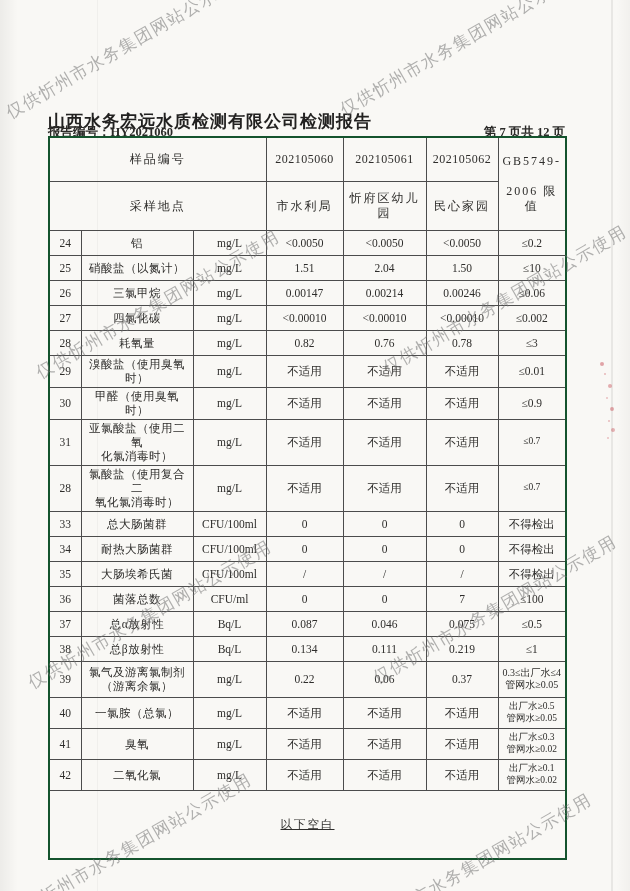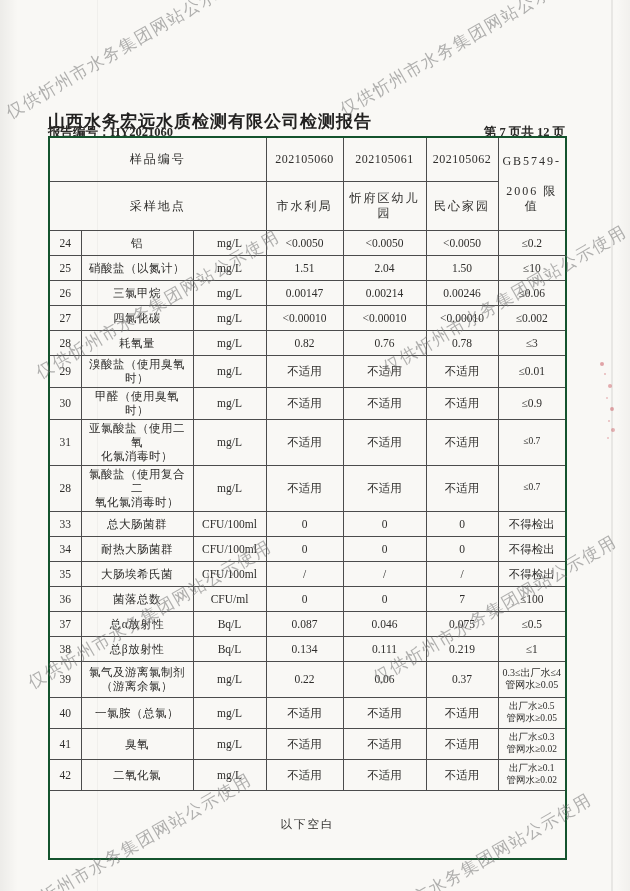--- a/index.html
+++ b/index.html
@@ -67,21 +67,21 @@
   tr.hrow td.sampleid{font-size:12px;letter-spacing:0.5px;}
   td.limitHead{font-size:12.5px;letter-spacing:1px;line-height:26px;}
   tr.drow{height:25px;}
   tr.drow.tall{height:31px;}
   tr.drow.xtall{height:36px;}
   td.name{text-align:left;padding-left:8px;letter-spacing:0.5px;}
   td.limit{font-size:11.5px;margin-left:44px;}
   tr.tall td.limit,tr.xtall td.limit{font-size:9.5px;line-height:1.2;text-align:center;}
   tr.xtall td.limit{font-size:10px;}
   tr.blank-row{height:69px;}
-  td.blank{text-align:left;vertical-align:top;padding:6px 0 0 12px;letter-spacing:2px;font-size:11.5px;}
+  td.blank{text-align:left;vertical-align:top;padding:6px 0 0 12px;letter-spacing:2px;font-size:11.5px;text-decoration:underline;}
 </style>
 </head>
 <body>
 
 <div class="page">
 
   <div class="wm" style="left:-22px;top:33px;">仅供忻州市水务集团网站公示使用</div>
   <div class="wm" style="left:312px;top:30px;">仅供忻州市水务集团网站公示使用</div>
   <div class="wm" style="left:8px;top:293px;">仅供忻州市水务集团网站公示使用</div>
   <div class="wm" style="left:355px;top:288px;">仅供忻州市水务集团网站公示使用</div>

